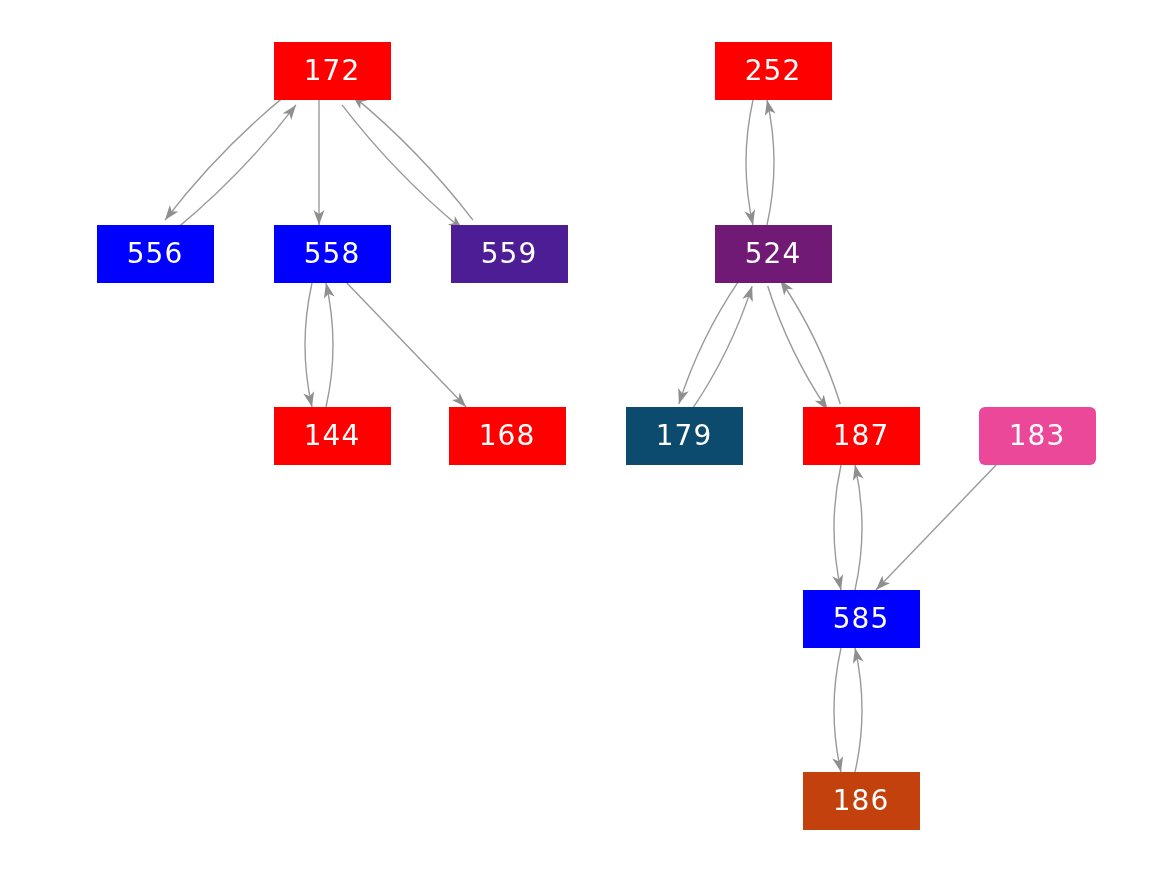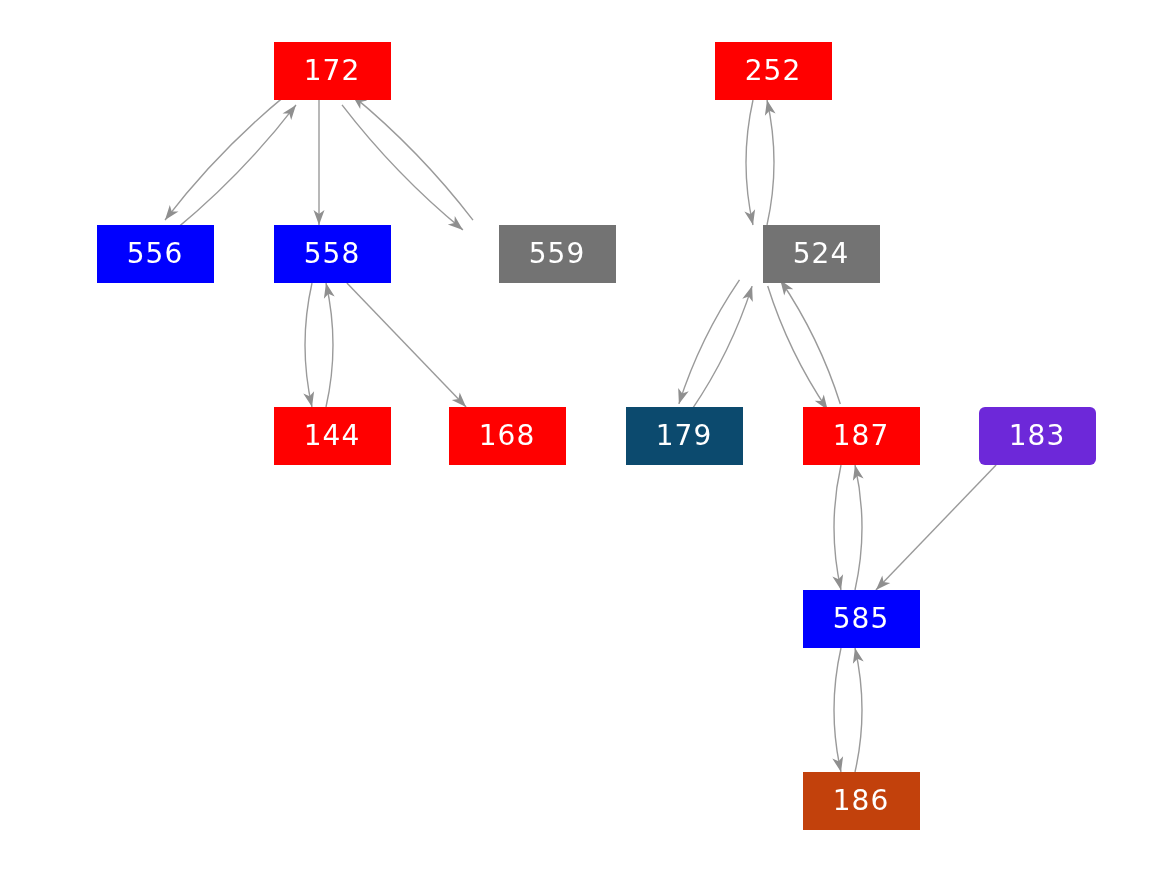--- a/index.html
+++ b/index.html
@@ -83,23 +83,23 @@
       <path d="M 841.0 648.0 Q 827.0 710.0 841.0 772.0" fill="none" stroke="#9a9a9a" stroke-width="1.4"></path>
       <polygon points="841.0,772.0 832.3,758.6 838.6,761.3 843.1,756.2" fill="#8f8f8f"></polygon>
       <path d="M 855.0 772.0 Q 869.0 710.0 855.0 648.0" fill="none" stroke="#9a9a9a" stroke-width="1.4"></path>
       <polygon points="855.0,648.0 863.7,661.4 857.4,658.7 852.9,663.8" fill="#8f8f8f"></polygon>
     </svg>
   <div id="node-layer">
       <div class="node" style="left: 260.5px; top: 42px; width: 117px; height: 58px; background: rgb(255, 0, 0);">172</div>
       <div class="node" style="left: 701.5px; top: 42px; width: 117px; height: 58px; background: rgb(255, 0, 0);">252</div>
       <div class="node" style="left: 83.5px; top: 225px; width: 117px; height: 58px; background: rgb(0, 0, 255);">556</div>
       <div class="node" style="left: 260.5px; top: 225px; width: 117px; height: 58px; background: rgb(0, 0, 255);">558</div>
-      <div class="node" style="left: 437.5px; top: 225px; width: 117px; height: 58px; background: #737373; margin-left: 48px;">559</div>
-      <div class="node" style="left: 701.5px; top: 225px; width: 117px; height: 58px; background: #737373; margin-left: 48px;">524</div>
+      <div class="node" style="left: 437.5px; top: 225px; width: 117px; height: 58px; background: #4c1d95;">559</div>
+      <div class="node" style="left: 701.5px; top: 225px; width: 117px; height: 58px; background: #701a75;">524</div>
       <div class="node" style="left: 260.5px; top: 407px; width: 117px; height: 58px; background: rgb(255, 0, 0);">144</div>
       <div class="node" style="left: 435.5px; top: 407px; width: 117px; height: 58px; background: rgb(255, 0, 0);">168</div>
       <div class="node" style="left: 612.5px; top: 407px; width: 117px; height: 58px; background: #0c4a6e;">179</div>
       <div class="node" style="left: 789.5px; top: 407px; width: 117px; height: 58px; background: rgb(255, 0, 0);">187</div>
-      <div class="node" style="left: 965.5px; top: 407px; width: 117px; height: 58px; background: #6d28d9; border-radius: 6px;">183</div>
+      <div class="node" style="left: 965.5px; top: 407px; width: 117px; height: 58px; background: #ec4899; border-radius: 6px;">183</div>
       <div class="node" style="left: 789.5px; top: 590px; width: 117px; height: 58px; background: rgb(0, 0, 255);">585</div>
       <div class="node" style="left: 789.5px; top: 772px; width: 117px; height: 58px; background: #c2410c;">186</div>
     </div>
 </div>
 
 </body></html>

